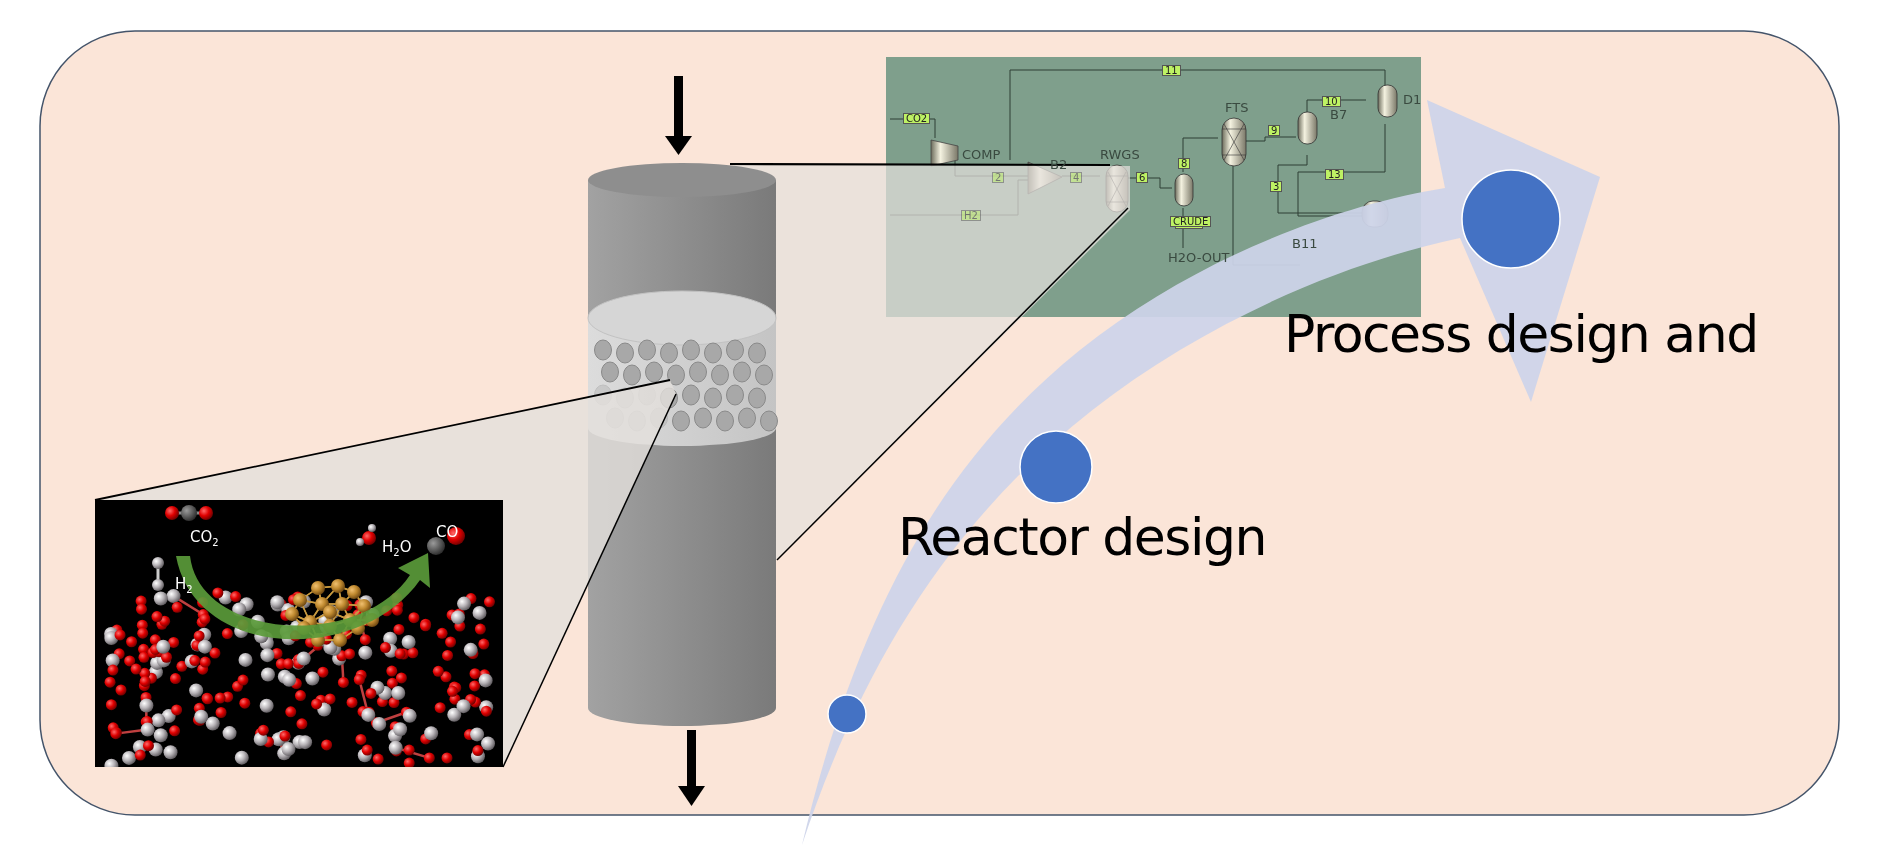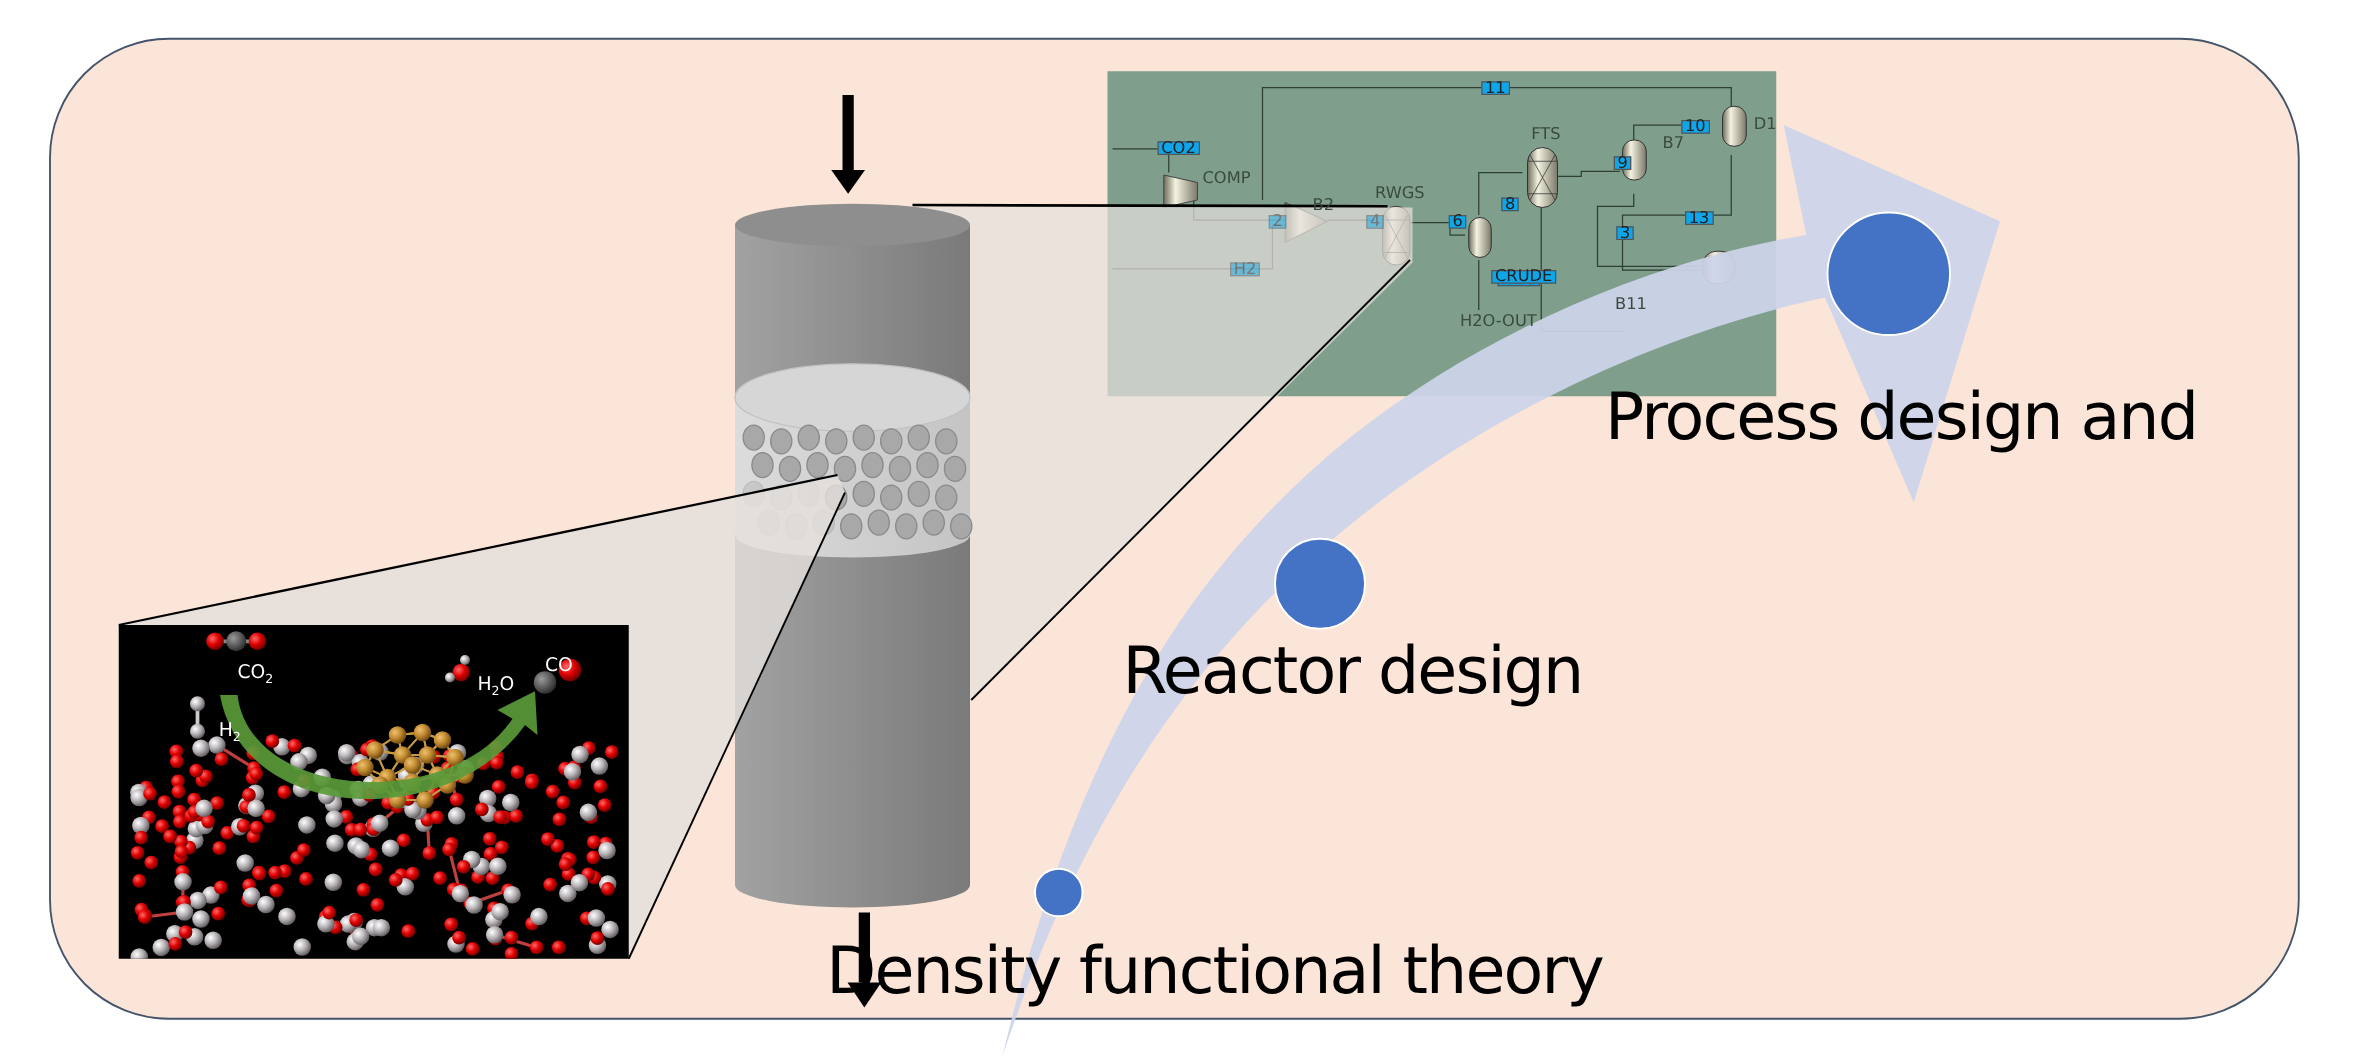--- a/index.html
+++ b/index.html
@@ -1,21 +1,21 @@
 <!DOCTYPE html>
 <html><head>
 <meta charset="utf-8">
 <style>
   html, body { margin: 0; padding: 0; background: #ffffff; }
   body { width: 1897px; height: 849px; position: relative; overflow: hidden; font-family: "Liberation Sans", "DejaVu Sans", sans-serif; }
   #stage { position: absolute; left: 0; top: 0; width: 1897px; height: 849px; }
   .lbl { position: absolute; color: #000; white-space: nowrap; font-family: "DejaVu Sans", "Liberation Sans", sans-serif; letter-spacing: -1.5px; margin-top: 20px; }
   .mol-lbl { position: absolute; color: #fff; font-size: 15px; font-family: "DejaVu Sans", sans-serif; white-space: nowrap; }
   .mol-lbl sub { font-size: 10px; }
-  .fs-box { position: absolute; background: #0ea5e9; border: 1px solid #555; font-size: 13px; line-height: 9px; padding: 0 2px; font-family: "DejaVu Sans", sans-serif; color: #222; margin-left: 23px; }
+  .fs-box { position: absolute; background: #bef264; border: 1px solid #555; font-size: 10px; line-height: 9px; padding: 0 2px; font-family: "DejaVu Sans", sans-serif; color: #222; }
   .fs-txt { position: absolute; font-size: 13px; color: #3a4a40; font-family: "DejaVu Sans", sans-serif; }
 </style>
 </head>
 <body>
 
 <div id="stage">
 <svg width="1897" height="849" viewBox="0 0 1897 849" xmlns="http://www.w3.org/2000/svg" style="position:absolute;left:0;top:0">
   <defs>
     <linearGradient id="shellGrad" x1="0" x2="1" y1="0" y2="0">
       <stop offset="0" stop-color="#a2a2a2"></stop>
@@ -568,21 +568,21 @@
   </g>
 
 </svg>
 
 <div class="mol-lbl" style="left:190px;top:528px"><span>CO</span><sub>2</sub></div>
 <div class="mol-lbl" style="left:175px;top:575px"><span>H</span><sub>2</sub></div>
 <div class="mol-lbl" style="left:382px;top:538px"><span>H</span><sub>2</sub><span>O</span></div>
 <div class="mol-lbl" style="left:436px;top:523px">CO</div>
 
 <div class="fs-box" style="left:903px;top:113px">CO2</div>
-<div class="fs-txt" style="left:962px;top:135px">COMP</div>
+<div class="fs-txt" style="left:962px;top:147px">COMP</div>
 <div class="fs-box" style="left:1162px;top:65px">11</div>
 <div class="fs-txt" style="left:1050px;top:157px">B2</div>
 <div class="fs-box" style="left:992px;top:172px;opacity:.5">2</div>
 <div class="fs-box" style="left:1070px;top:172px;opacity:.5">4</div>
 <div class="fs-box" style="left:961px;top:210px;opacity:.5">H2</div>
 <div class="fs-txt" style="left:1100px;top:147px">RWGS</div>
 <div class="fs-box" style="left:1136px;top:172px">6</div>
 <div class="fs-box" style="left:1178px;top:158px">8</div>
 <div class="fs-box" style="left:1175px;top:218px">H2O</div>
 <div class="fs-txt" style="left:1168px;top:250px">H2O-OUT</div>
@@ -591,14 +591,13 @@
 <div class="fs-box" style="left:1268px;top:125px">9</div>
 <div class="fs-box" style="left:1322px;top:96px">10</div>
 <div class="fs-txt" style="left:1330px;top:107px">B7</div>
 <div class="fs-txt" style="left:1403px;top:92px">D1</div>
 <div class="fs-box" style="left:1270px;top:181px">3</div>
 <div class="fs-box" style="left:1325px;top:169px">13</div>
 <div class="fs-txt" style="left:1292px;top:236px">B11</div>
 
 <div class="lbl" style="left:1284px;top:284px;font-size:52px">Process design and</div>
 <div class="lbl" style="left:898px;top:487px;font-size:52px">Reactor design</div>
-<div class="lbl" style="left:661px;top:727px;font-size:52px">Density functional theory</div>
 </div>
 
 </body></html>

